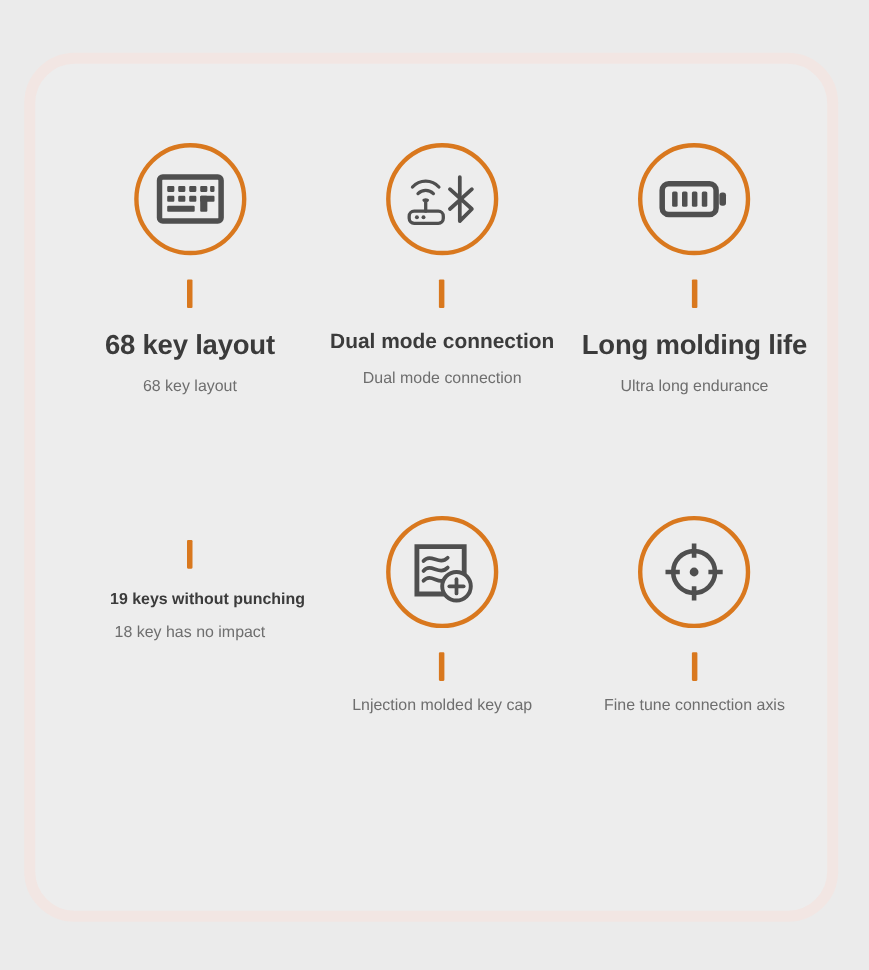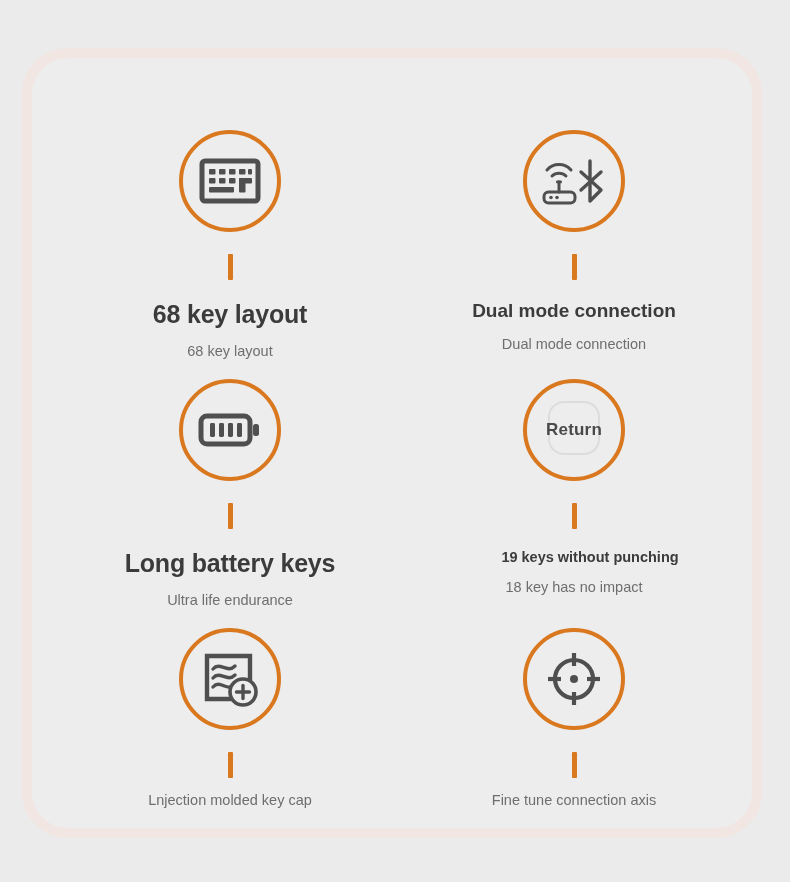--- a/index.html
+++ b/index.html
@@ -36,21 +36,21 @@
 
   .grid {
     position: absolute;
     left: 0;
     top: 0;
     width: 740px;
     height: 790px;
     box-sizing: border-box;
     padding: 72px 26px 40px 26px;
     display: grid;
-    grid-template-columns: repeat(2, 1fr);
+    grid-template-columns: repeat(3, 1fr);
     grid-template-rows: repeat(2, 1fr);
   }
 
   .feature {
     display: flex;
     flex-direction: column;
     align-items: center;
   }
 
   .circle {
@@ -192,31 +192,25 @@
               <g fill="#4f4f4f">
                 <rect x="12" y="13" width="5" height="14" rx="1.4"></rect>
                 <rect x="21" y="13" width="5" height="14" rx="1.4"></rect>
                 <rect x="30" y="13" width="5" height="14" rx="1.4"></rect>
                 <rect x="39" y="13" width="5" height="14" rx="1.4"></rect>
               </g>
             </svg>
           </span>
         </div>
         <div class="connector"></div>
-        <div class="title t-xl">Long battery keys</div>
-        <div class="subtitle">Ultra life endurance</div>
-      </div>
-
-      <div class="feature">
-        <div class="circle">
-          <span class="keycap-wrap">
-            <span class="keycap-shape"></span>
-            <span class="keycap-label">Return</span>
-          </span>
-        </div>
+        <div class="title t-xl">Long molding life</div>
+        <div class="subtitle">Ultra long endurance</div>
+      </div>
+
+      <div class="feature">
         <div class="connector"></div>
         <div class="title t-sm">19 keys without punching</div>
         <div class="subtitle">18 key has no impact</div>
       </div>
 
       <div class="feature">
         <div class="circle">
           <span>
             <svg width="58" height="58" viewBox="0 0 58 58">
               <path d="M6 6 H49 V32 M49 44 V49 H6 V6" fill="none" stroke="#4f4f4f" stroke-width="4.4" stroke-linecap="square"></path>

